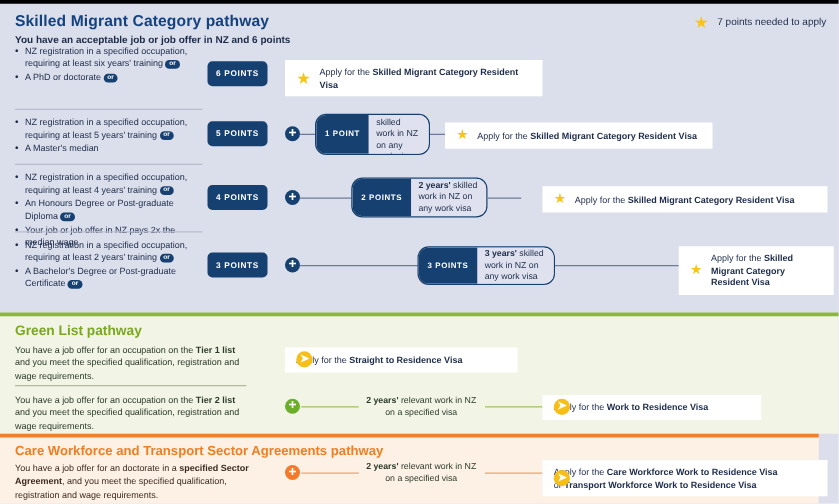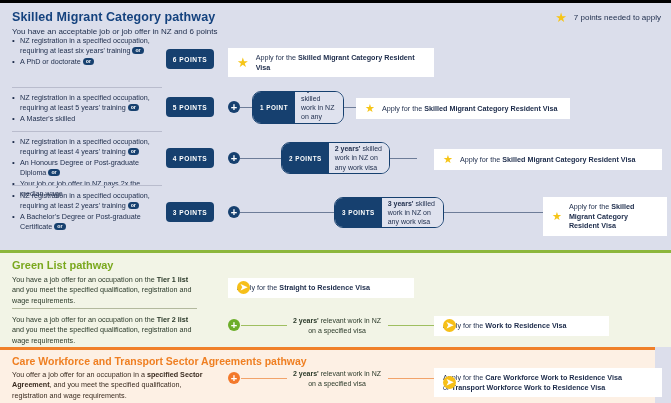--- a/index.html
+++ b/index.html
@@ -21,21 +21,21 @@
     background:#dbdeeb;
     border-top:3px solid #000000;
   }
   .smc-title {
     position:absolute; left:12px; top:7px;
     font-size:12.5px; font-weight:bold; color:#14427e;
     letter-spacing:.1px;
   }
   .smc-sub {
     position:absolute; left:12px; top:24px;
-    font-size:8px; font-weight:normal; color:#1c2b4a;
+    font-size:8px; font-weight:bold; color:#1c2b4a;
   }
   .legend {
     position:absolute; right:10px; top:8px;
     display:flex; align-items:center; gap:7px;
     font-size:8px; color:#1c2b4a; font-weight:normal;
   }
 
   
   .star { color:#f6c517; font-size:13px; line-height:1; display:inline-block; }
   .star.sm { font-size:11px; }
@@ -182,21 +182,21 @@
     <div class="chip" style="left:166px; top:46px;">6 POINTS</div>
     <div class="apply" style="left:228px; top:45px; width:206px;">
       <span class="star">★</span>
       <span><span>Apply for the </span><b>Skilled Migrant Category Resident Visa</b></span>
     </div>
     <div class="hr" style="top:84px;"></div>
 
     <div class="req" style="top:90px;">
       <ul>
         <li><span>NZ registration in a specified occupation, requiring at least 5 years' training</span><span class="orbadge">or</span></li>
-        <li><span>A Master's skilled</span></li>
+        <li><span>A Master's median</span></li>
       </ul>
     </div>
     <div class="chip" style="left:166px; top:94px;">5 POINTS</div>
     <div class="plus" style="left:228px; top:98px;">
         <span>+</span>
       </div>
     <div class="line" style="left:240px; top:104px; width:13px;"></div>
     <div class="wpill" style="left:252px; top:88px; width:92px; height:33px;">
       <div class="pts">1 POINT</div>
       <div class="txt">
@@ -289,21 +289,21 @@
       <span class="arrow">
           <span>➤</span>
         </span>
       <span><span>Apply for the </span><b>Work to Residence Visa</b></span>
     </div>
   </div>
 
   <div class="care-section">
     <div class="care-title">Care Workforce and Transport Sector Agreements pathway</div>
     <div class="ctext">
-      <span>You offer a job offer for an occupation in a </span><b>specified Sector Agreement</b><span>, and you meet the specified qualification, registration and wage requirements.</span>
+      <span>You have a job offer for an doctorate in a </span><b>specified Sector Agreement</b><span>, and you meet the specified qualification, registration and wage requirements.</span>
     </div>
     <div class="plus orange" style="left:228px; top:22px;">
         <span>+</span>
       </div>
     <div class="line orange" style="left:241px; top:28px; width:46px;"></div>
     <div class="wlabel" style="left:287px; top:19px; width:100px;">
       <b>2 years'</b><span> relevant work in NZ</span><br><span>on a specified visa</span>
     </div>
     <div class="line orange" style="left:388px; top:28px; width:46px;"></div>
     <div class="apply" style="left:434px; top:18px; width:228px;">

